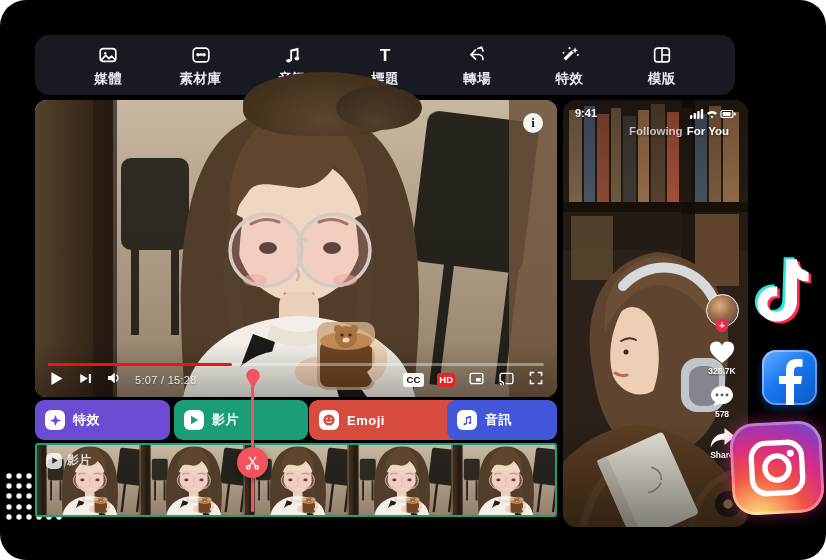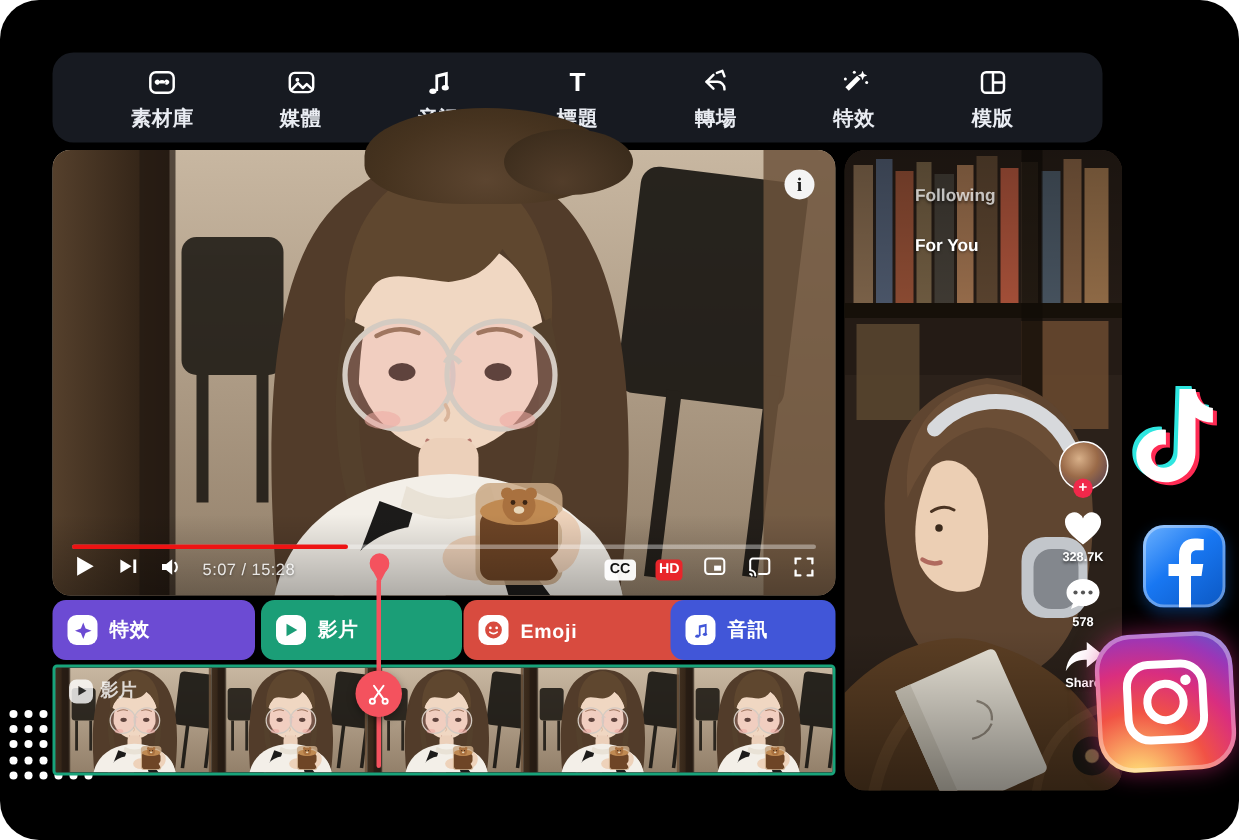--- a/index.html
+++ b/index.html
@@ -55,21 +55,21 @@
 
   
   .dots{position:absolute;left:2px;top:471px;z-index:2;}
 
   
   .phone{position:absolute;left:563px;top:100px;width:185px;height:427px;border-radius:14px;overflow:hidden;background:#241b14;z-index:2;}
   .phone svg.scene{position:absolute;inset:0;}
   .status-bar{position:absolute;left:0;right:0;top:5px;height:16px;display:flex;align-items:center;padding:0 12px;z-index:3;}
   .status-time{color:#fff;font-size:11px;font-weight:700;text-shadow:0 1px 2px rgba(0,0,0,.4);}
   .status-bar .spacer{flex:1;}
-  .feed-tabs{position:absolute;left:11px;right:0;top:25px;display:flex;justify-content:center;gap:21px;z-index:3;padding-left:36px;flex-direction:column;}
+  .feed-tabs{position:absolute;left:11px;right:0;top:25px;display:flex;justify-content:center;gap:4px;z-index:3;padding-left:36px;}
   .feed-tab{font-size:11.5px;color:rgba(255,255,255,.72);font-weight:600;text-shadow:0 1px 2px rgba(0,0,0,.5);}
   .feed-tab.active{color:#fff;font-weight:800;}
   .rail{position:absolute;right:7px;top:194px;width:38px;display:flex;flex-direction:column;align-items:center;z-index:3;}
   .avatar-wrap{position:relative;margin-bottom:14px;}
   .avatar{width:33px;height:33px;border-radius:50%;border:1.5px solid #fff;
     background:radial-gradient(circle at 40% 35%, #d8b089 0%, #9a6a48 45%, #4a3a55 100%);}
   .plus-badge{position:absolute;left:50%;bottom:-5px;transform:translateX(-50%);width:13px;height:13px;border-radius:50%;
     background:#f0284a;color:#fff;font-size:10px;font-weight:800;display:flex;align-items:center;justify-content:center;line-height:1;}
   .rail-count{color:#fff;font-size:8.5px;font-weight:600;text-shadow:0 1px 2px rgba(0,0,0,.6);margin:2px 0 9px;}
   .disc{position:absolute;right:7px;bottom:10px;width:26px;height:26px;border-radius:50%;
@@ -200,36 +200,36 @@
           <path d="M95 370 q9 7 4 16 M82 392 q10 2 16 -4" stroke="#9a9184" stroke-width="1.5" fill="none"></path>
         </g>
         <rect width="185" height="427" fill="url(#gVig)"></rect>
       </symbol>
     </defs>
   </svg>
 
   <nav class="toolbar">
     <div class="tab">
       <span class="ticon">
-        <svg width="22" height="22" viewBox="0 0 24 24" fill="none" stroke="#fff" stroke-width="1.8" stroke-linejoin="round">
-          <rect x="3.5" y="4.5" width="17" height="15" rx="4"></rect>
-          <path d="M12 10.2 a2.6 2.6 0 0 1 2.6 2.6 h-5.2 a2.6 2.6 0 0 1 2.6 -2.6 Z M9.8 13 a1.8 1.8 0 1 1 .2 -2.4 M14.2 13 a1.8 1.8 0 1 0 -.2 -2.4" fill="#fff" stroke="none"></path>
-          </svg>
-      </span>
-      <span class="tlabel">素材庫</span>
-    </div>
-    <div class="tab">
-      <span class="ticon">
         <svg width="22" height="22" viewBox="0 0 24 24" fill="none" stroke="#fff" stroke-width="1.8" stroke-linecap="round" stroke-linejoin="round">
           <rect x="3.5" y="5" width="17" height="14" rx="3.5"></rect>
             <circle cx="9" cy="10" r="1.4" fill="#fff" stroke="none"></circle>
           <path d="M5 17 l4.5-4.5 3.5 3.5 2.8-2.8 4.2 4"></path>
           </svg>
       </span>
       <span class="tlabel">媒體</span>
+    </div>
+    <div class="tab">
+      <span class="ticon">
+        <svg width="22" height="22" viewBox="0 0 24 24" fill="none" stroke="#fff" stroke-width="1.8" stroke-linejoin="round">
+          <rect x="3.5" y="4.5" width="17" height="15" rx="4"></rect>
+          <path d="M12 10.2 a2.6 2.6 0 0 1 2.6 2.6 h-5.2 a2.6 2.6 0 0 1 2.6 -2.6 Z M9.8 13 a1.8 1.8 0 1 1 .2 -2.4 M14.2 13 a1.8 1.8 0 1 0 -.2 -2.4" fill="#fff" stroke="none"></path>
+          </svg>
+      </span>
+      <span class="tlabel">素材庫</span>
     </div>
     <div class="tab">
       <span class="ticon">
         <svg width="22" height="22" viewBox="0 0 24 24" fill="#fff">
           <path d="M9 18.2 V6.4 l9-2.2 v11.6 h-2 V7 l-5 1.3 v9.9 Z"></path>
           <ellipse cx="7.2" cy="18.3" rx="2.6" ry="2"></ellipse>
             <ellipse cx="16.2" cy="15.9" rx="2.6" ry="2"></ellipse>
           </svg>
       </span>
       <span class="tlabel">音訊</span>
@@ -422,20 +422,34 @@
       <circle cx="27" cy="46" r="2.7"></circle>
       <circle cx="37" cy="46" r="2.7"></circle>
       <circle cx="47" cy="46" r="2.7"></circle>
       <circle cx="57" cy="46" r="2.7"></circle>
   </svg>
 
   <section class="phone">
     <svg class="scene" width="185" height="427">
         <use href="#scene-phone"></use>
       </svg>
+    <div class="status-bar">
+      <span class="status-time">9:41</span>
+      <span class="spacer"></span>
+      <svg width="46" height="11" viewBox="0 0 46 11" fill="#fff">
+        <rect x="0" y="7" width="2.4" height="4" rx="1"></rect>
+          <rect x="3.6" y="5" width="2.4" height="6" rx="1"></rect>
+        <rect x="7.2" y="3" width="2.4" height="8" rx="1"></rect>
+          <rect x="10.8" y="1" width="2.4" height="10" rx="1"></rect>
+        <path d="M17 5 a7.5 7.5 0 0 1 10 0 l-1.7 1.9 a5 5 0 0 0 -6.6 0 Z M20.5 8.5 a3 3 0 0 1 3 0 L22 10.6 Z"></path>
+        <rect x="31" y="2.5" width="12" height="7" rx="2" fill="none" stroke="#fff" stroke-width="1.2"></rect>
+        <rect x="32.5" y="4" width="8" height="4" rx="1"></rect>
+          <rect x="44" y="4.5" width="1.8" height="3" rx="0.9"></rect>
+      </svg>
+    </div>
     <div class="feed-tabs">
       <span class="feed-tab">Following</span>
       <span class="feed-tab active">For You</span>
     </div>
     <div class="rail">
       <div class="avatar-wrap">
         <div class="avatar"></div>
         <div class="plus-badge">+</div>
       </div>
       <svg width="26" height="23" viewBox="0 0 26 23" fill="#fff">

